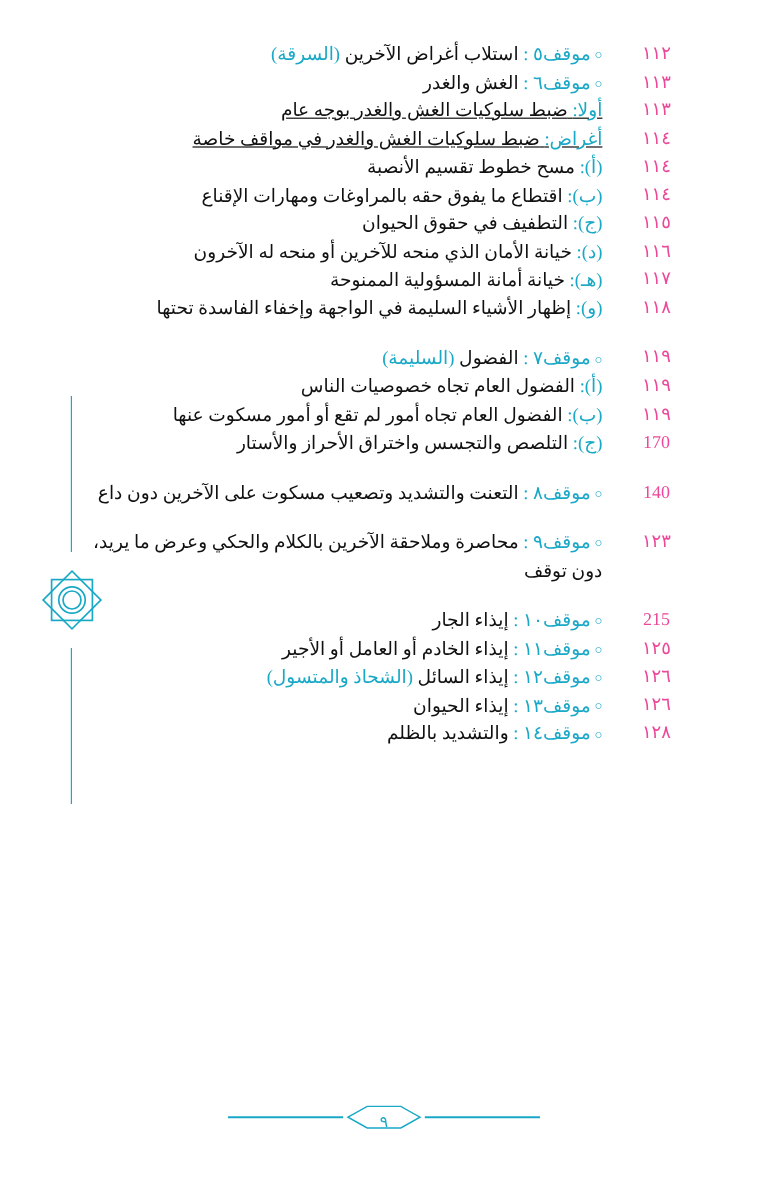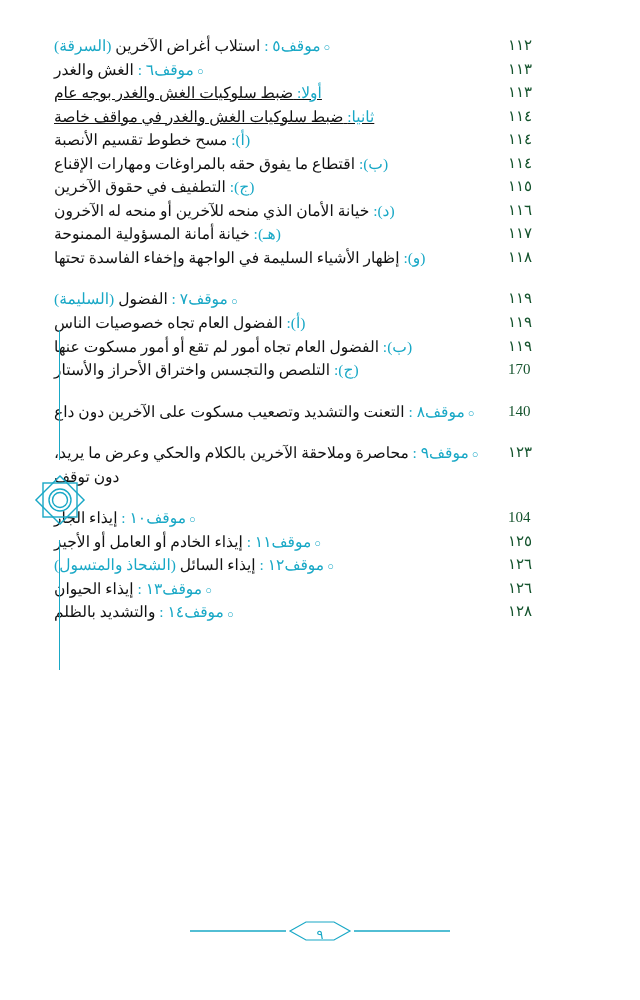--- a/index.html
+++ b/index.html
@@ -24,33 +24,33 @@
   }
   .toc {
     width: 100%;
     border-collapse: collapse;
     direction: rtl;
   }
   .toc tr { vertical-align: top; }
 
   td.entry {
     padding: 0;
-    text-align: left;
+    text-align: right;
     font-size: 15.5px;
     line-height: 1.52;
     color: #111111;
     white-space: normal;
   }
   td.page-no {
     padding: 0 0 0 6px;
     width: 78px;
-    text-align: left;
+    text-align: center;
     font-size: 15px;
     line-height: 1.52;
-    color: #14532d;
+    color: #ec4899;
     white-space: nowrap;
     vertical-align: top;
   }
 
   
   .bullet {
     display: inline-block;
     color: #19a8c6;
     font-size: 11px;
     vertical-align: middle;
@@ -143,33 +143,33 @@
         <tr>
           <td class="page-no">١١٣</td>
           <td class="entry lvl1"><span class="bullet">○</span><span class="lead">موقف٦ :</span> <span class="black">الغش والغدر</span></td>
         </tr>
         <tr>
           <td class="page-no">١١٣</td>
           <td class="entry lvl2"><span class="lead">أولا:</span> <span class="black">ضبط سلوكيات الغش والغدر بوجه عام</span></td>
         </tr>
         <tr>
           <td class="page-no">١١٤</td>
-          <td class="entry lvl2"><span class="lead">ثانيا:</span> <span class="black">ضبط سلوكيات الغش والغدر في مواقف خاصة</span></td>
+          <td class="entry lvl2"><span class="lead">أغراض:</span> <span class="black">ضبط سلوكيات الغش والغدر في مواقف خاصة</span></td>
         </tr>
         <tr>
           <td class="page-no">١١٤</td>
           <td class="entry lvl3"><span class="lead">(أ):</span> <span class="black">مسح خطوط تقسيم الأنصبة</span></td>
         </tr>
         <tr>
           <td class="page-no">١١٤</td>
           <td class="entry lvl3"><span class="lead">(ب):</span> <span class="black">اقتطاع ما يفوق حقه بالمراوغات ومهارات الإقناع</span></td>
         </tr>
         <tr>
           <td class="page-no">١١٥</td>
-          <td class="entry lvl3"><span class="lead">(ج):</span> <span class="black">التطفيف في حقوق الآخرين</span></td>
+          <td class="entry lvl3"><span class="lead">(ج):</span> <span class="black">التطفيف في حقوق الحيوان</span></td>
         </tr>
         <tr>
           <td class="page-no">١١٦</td>
           <td class="entry lvl3"><span class="lead">(د):</span> <span class="black">خيانة الأمان الذي منحه للآخرين أو منحه له الآخرون</span></td>
         </tr>
         <tr>
           <td class="page-no">١١٧</td>
           <td class="entry lvl3"><span class="lead">(هـ):</span> <span class="black">خيانة أمانة المسؤولية الممنوحة</span></td>
         </tr>
         <tr>
@@ -210,21 +210,21 @@
         </tr>
         <tr>
           <td class="page-no">١٢٣</td>
           <td class="entry lvl1"><span class="bullet">○</span><span class="lead">موقف٩ :</span> <span class="black">محاصرة وملاحقة الآخرين بالكلام والحكي وعرض ما يريد، دون توقف</span></td>
         </tr>
         <tr class="spacer">
           <td></td>
           <td></td>
         </tr>
         <tr>
-          <td class="page-no">104</td>
+          <td class="page-no">215</td>
           <td class="entry lvl1"><span class="bullet">○</span><span class="lead">موقف١٠ :</span> <span class="black">إيذاء الجار</span></td>
         </tr>
         <tr>
           <td class="page-no">١٢٥</td>
           <td class="entry lvl1"><span class="bullet">○</span><span class="lead">موقف١١ :</span> <span class="black">إيذاء الخادم أو العامل أو الأجير</span></td>
         </tr>
         <tr>
           <td class="page-no">١٢٦</td>
           <td class="entry lvl1"><span class="bullet">○</span><span class="lead">موقف١٢ :</span> <span class="black">إيذاء السائل</span> <span class="paren">(الشحاذ والمتسول)</span></td>
         </tr>

